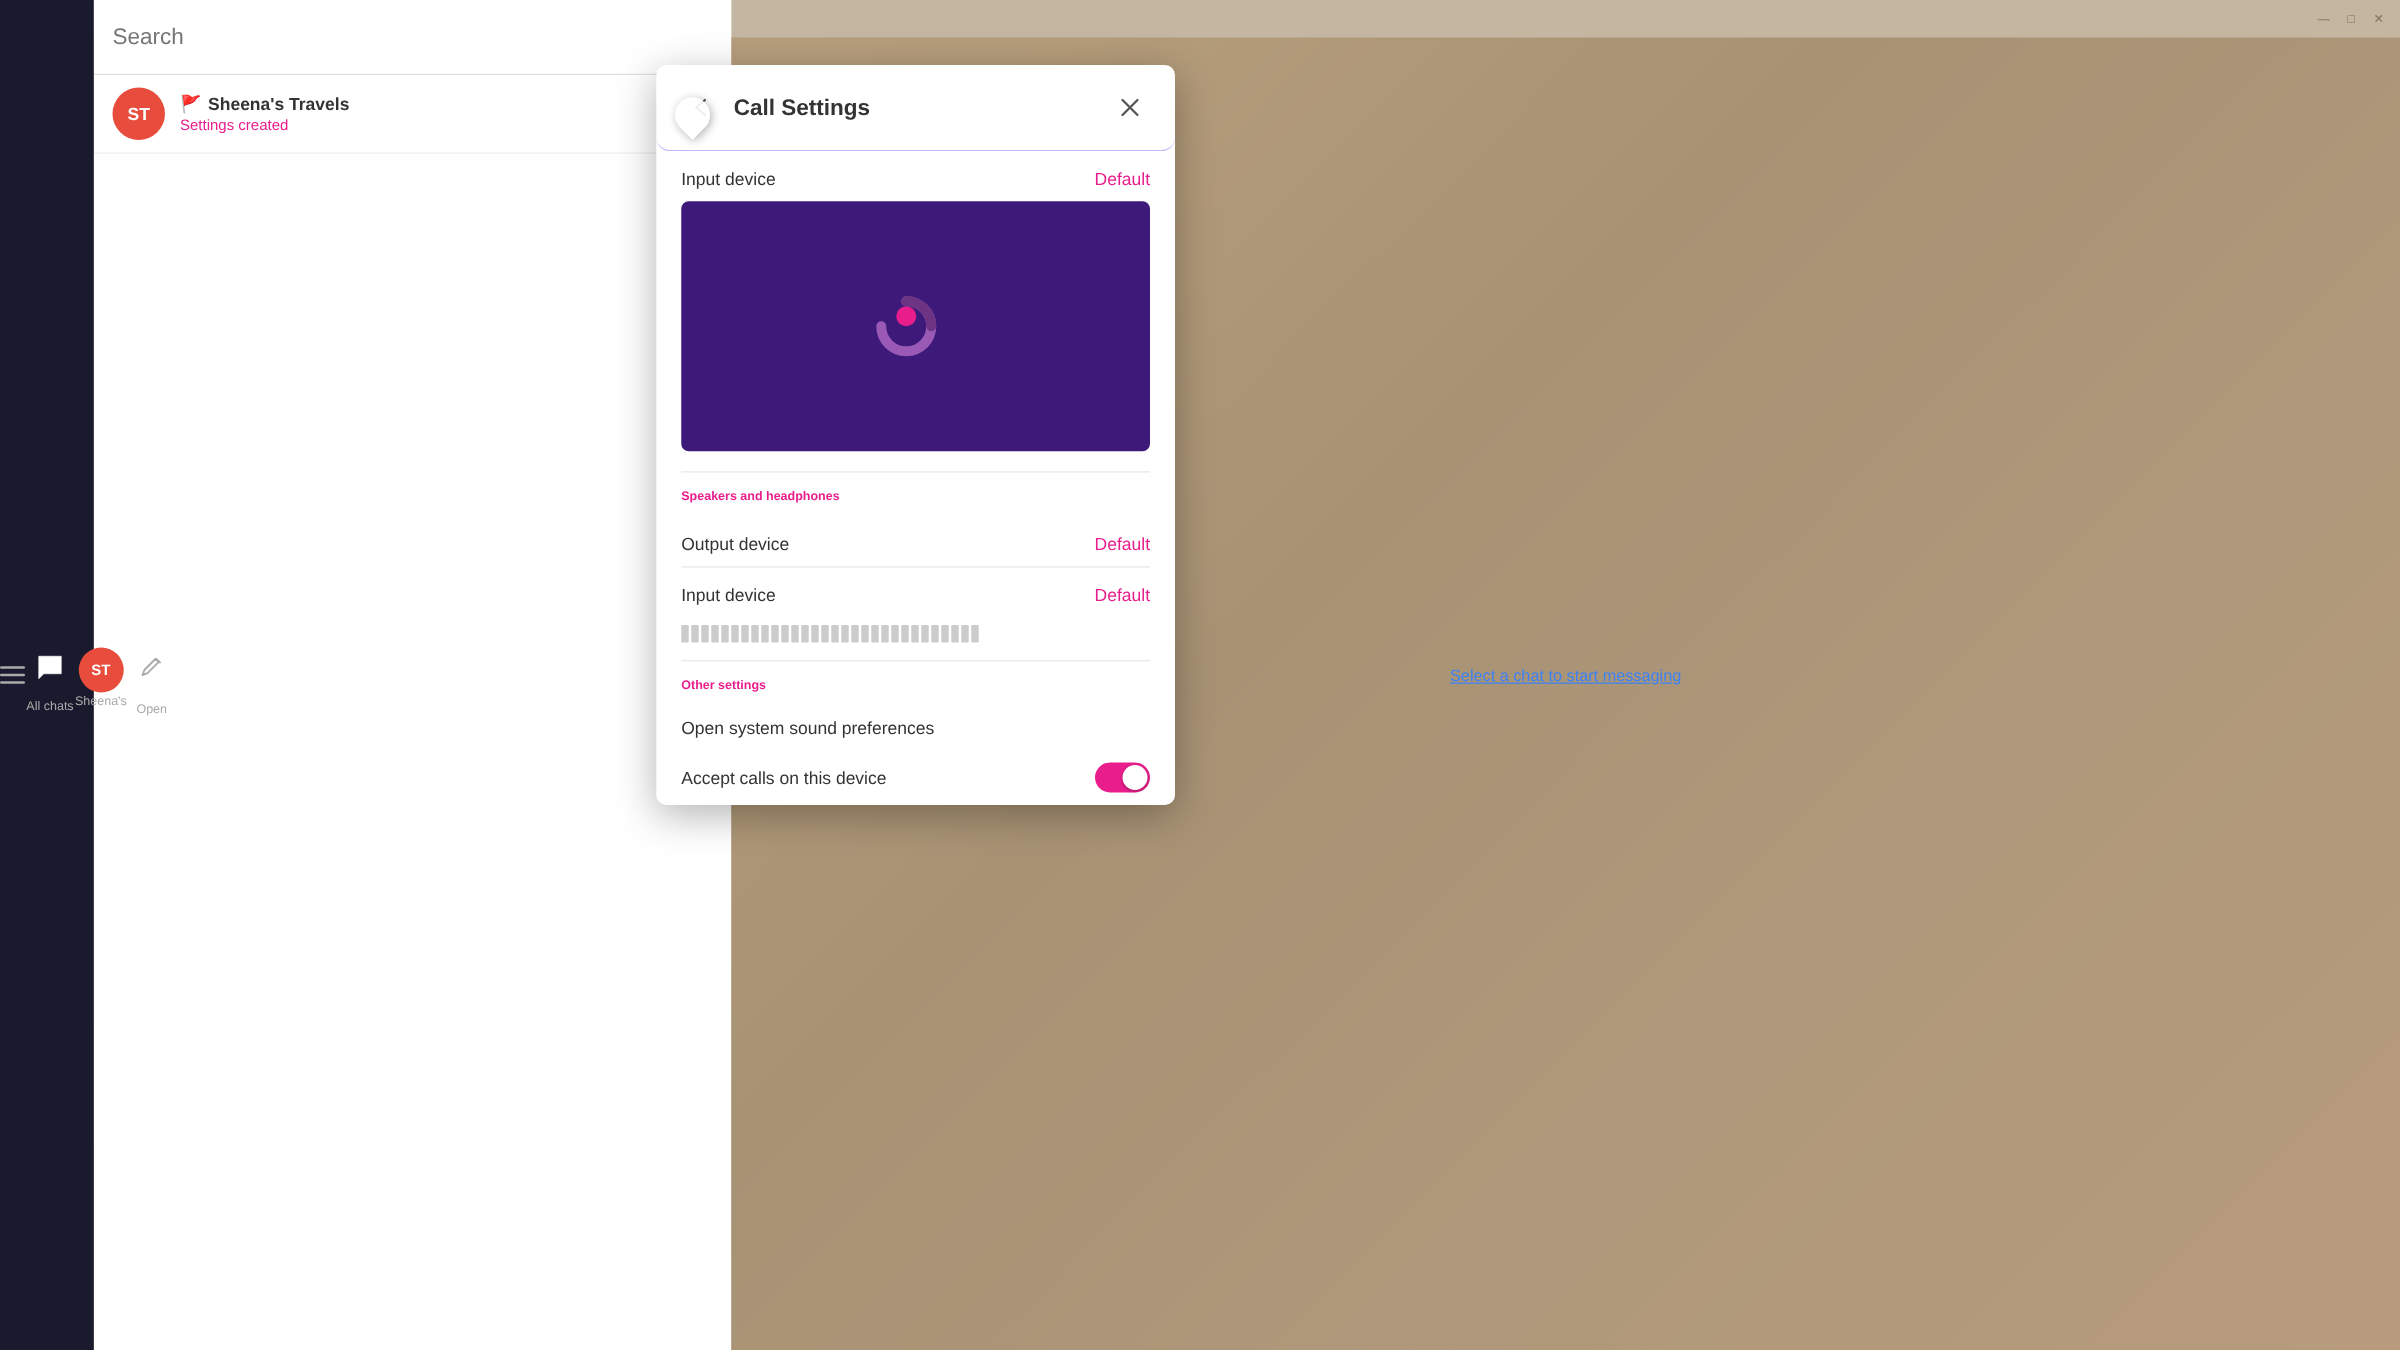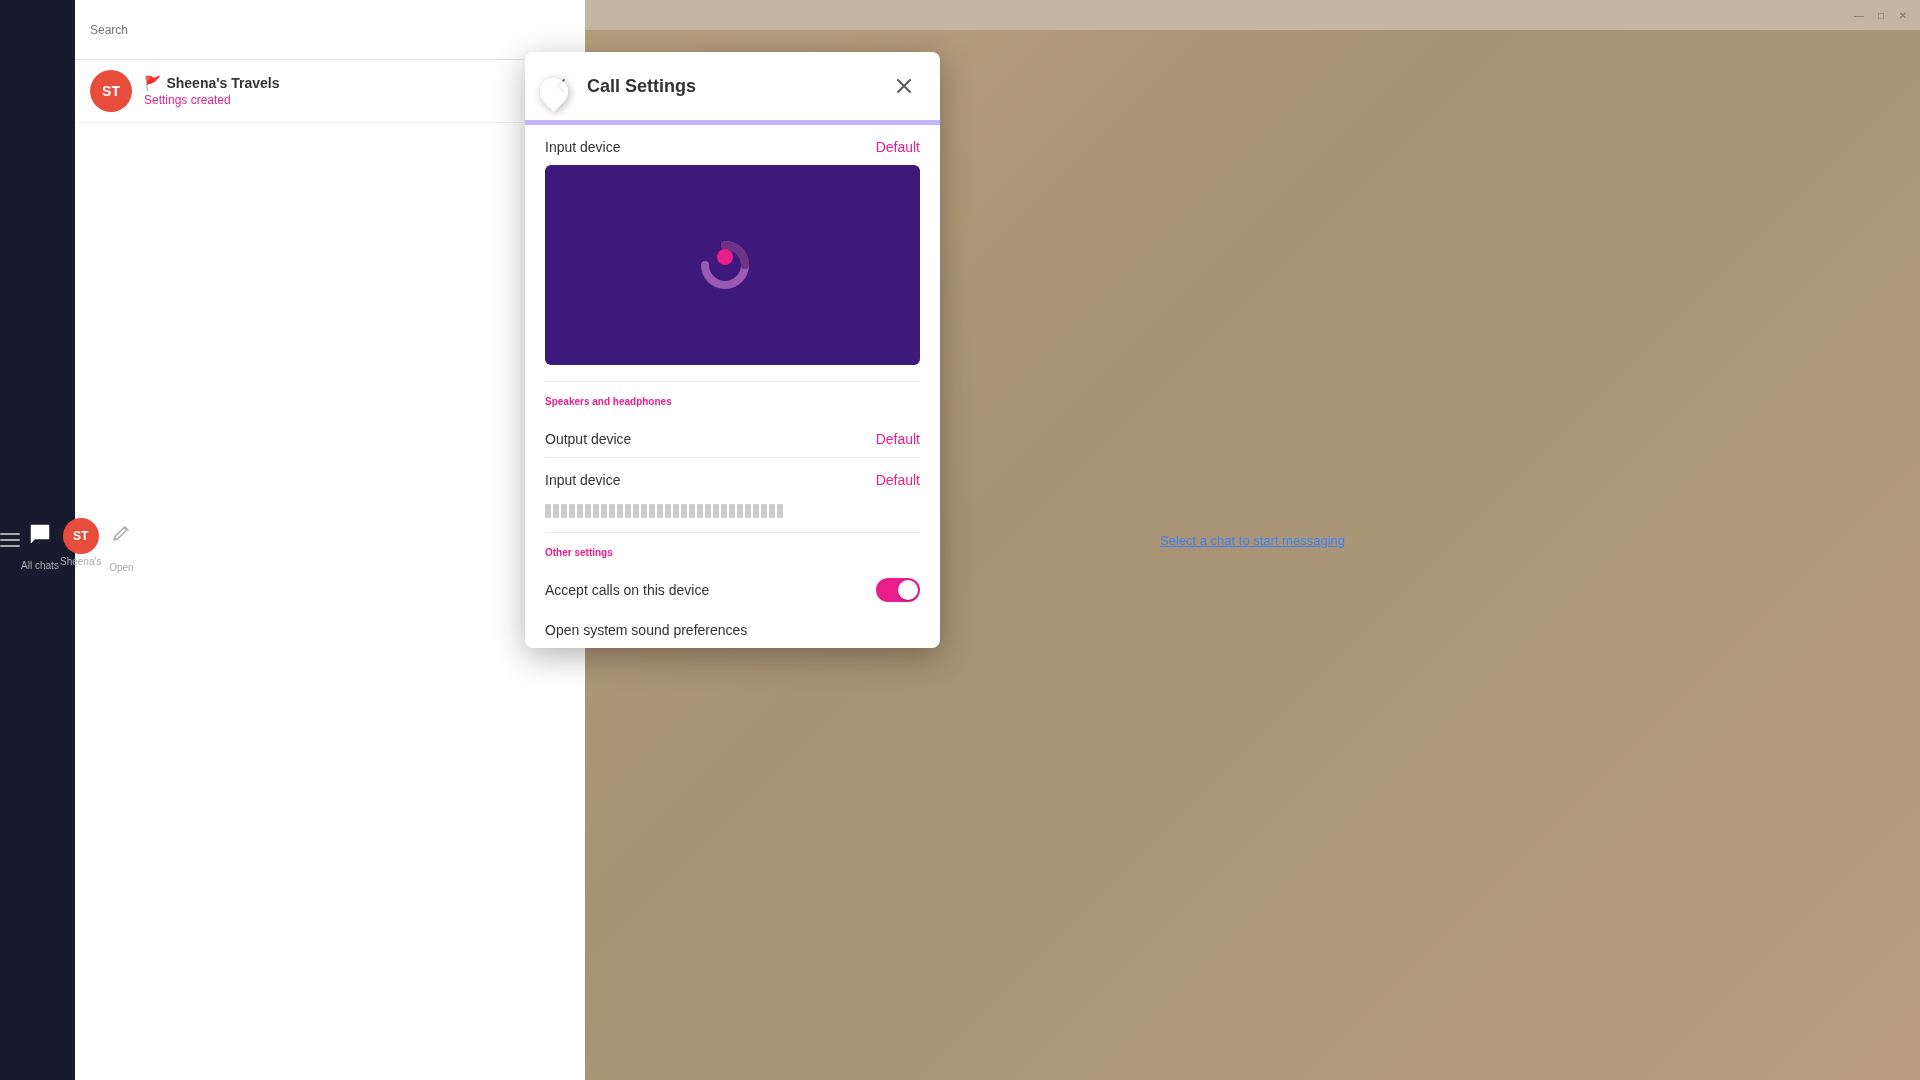--- a/index.html
+++ b/index.html
@@ -80,21 +80,21 @@
       align-items: center;
       padding: 10px 15px;
       border-bottom: 1px solid #e0e0e0;
       height: 60px;
     }
 
     .search-input {
       flex: 1;
       border: none;
       outline: none;
-      font-size: 12px;
+      font-size: 18px;
       color: #ef4444;
       background: transparent;
     }
 
     .chat-item {
       display: flex;
       align-items: center;
       padding: 10px 15px;
       cursor: pointer;
       border-bottom: 1px solid #f0f0f0;
@@ -165,22 +165,23 @@
       border-radius: 8px;
       box-shadow: 0 8px 32px rgba(0,0,0,0.3);
       z-index: 200;
       overflow: hidden;
     }
 
     .modal-header {
       display: flex;
       align-items: center;
       padding: 18px 20px;
-      border-bottom: 5px solid #c4b5fd;
+      border-bottom: 1px solid #c4b5fd;
       position: relative;
+      border-radius: 11px;
     }
 
     .modal-back-btn {
       width: 32px;
       height: 32px;
       display: flex;
       align-items: center;
       justify-content: center;
       cursor: pointer;
       font-size: 18px;
@@ -503,26 +504,26 @@
       <div class="mic-bar"></div>
       <div class="mic-bar"></div>
       <div class="mic-bar"></div>
     </div>
 
     <div class="section-divider"></div>
 
     <div class="section-heading">Other settings</div>
 
     <div class="setting-row">
+      <span class="setting-label link-text" style="padding:0;">Open system sound preferences</span>
+    </div>
+
+    <div class="setting-row">
       <span class="setting-label">Accept calls on this device</span>
       <div class="toggle-container">
         <div class="toggle-knob"></div>
       </div>
     </div>
 
-    <div class="setting-row">
-      <span class="setting-label link-text" style="padding:0;">Open system sound preferences</span>
-    </div>
-
   </div>
 </div>
 
 <div class="cursor"></div>
 
 </body></html>

